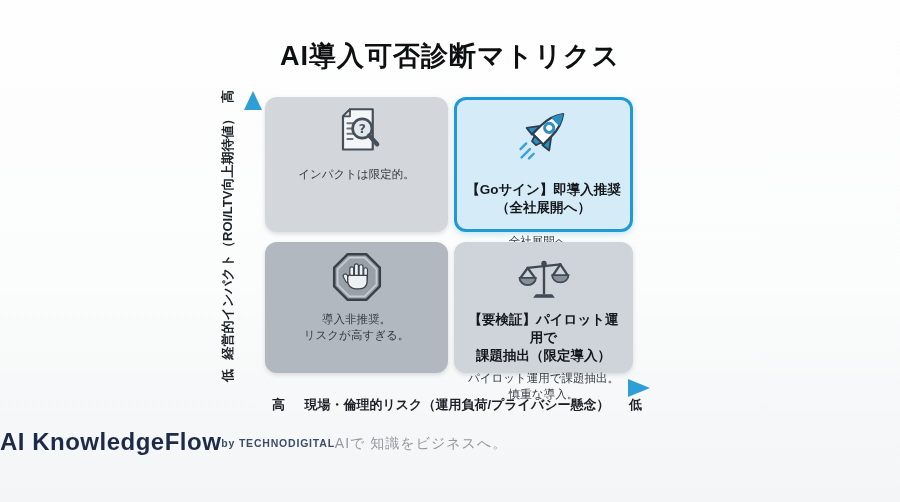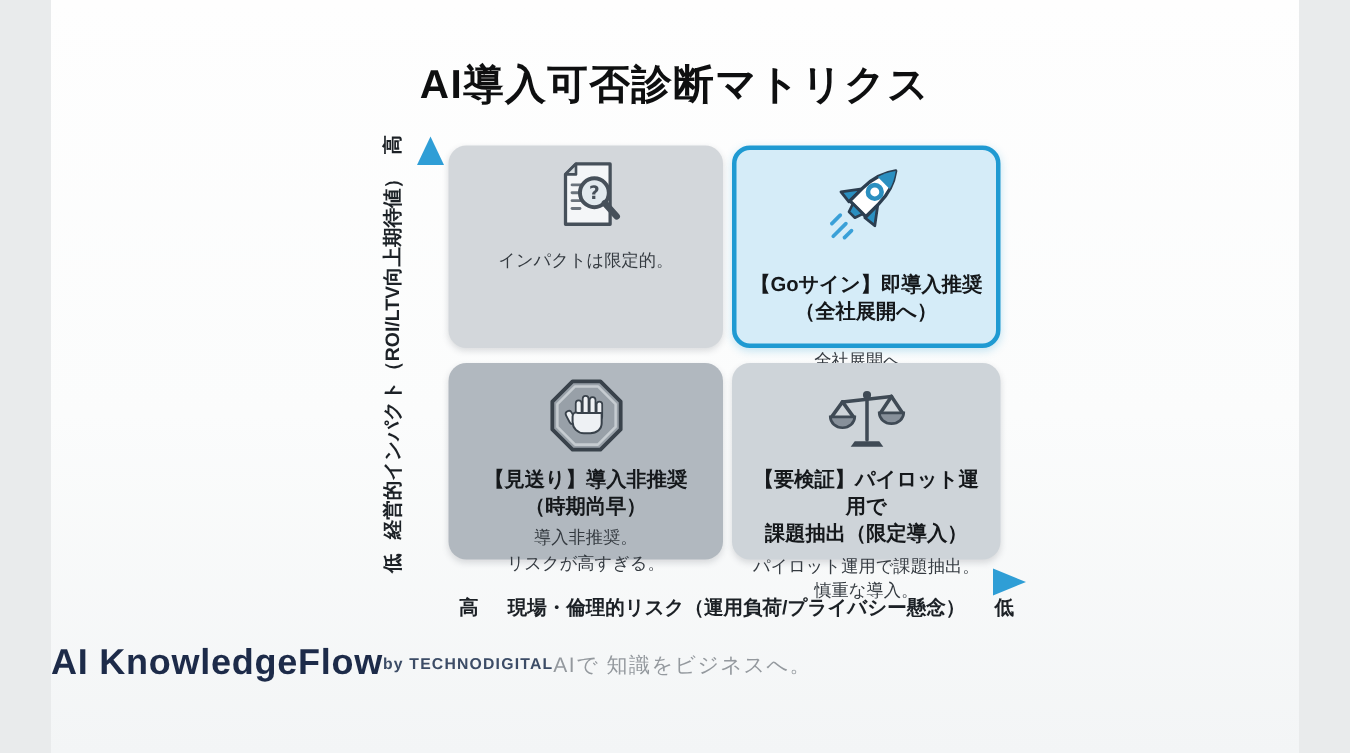--- a/index.html
+++ b/index.html
@@ -2,21 +2,21 @@
 <html><head>
 <meta charset="utf-8">
 <style>
   html,body{margin:0;padding:0;}
   body{
     font-family:"Liberation Sans","DejaVu Sans",sans-serif;
     background:#e9ebec;
   }
   .stage{
     position:relative;
-    width:832px;height:502px;
+    width:900px;height:502px;
     margin:0 auto;
     background:linear-gradient(180deg,#fefefe 0%,#fbfcfc 55%,#f3f5f6 100%);
     overflow:hidden;
   }
   .page-title{
     position:absolute;left:0;right:0;top:38px;
     text-align:center;
     font-size:27px;font-weight:700;color:#0e0f10;
     letter-spacing:1px;
   }
@@ -170,24 +170,20 @@
           <g fill="#eef1f4" stroke="#39424b" stroke-width="1.4">
             <rect x="23.5" y="20" width="4.6" height="16" rx="2.3"></rect>
             <rect x="29" y="16.5" width="4.6" height="19" rx="2.3"></rect>
             <rect x="34.5" y="17.5" width="4.6" height="18" rx="2.3"></rect>
             <rect x="40" y="21" width="4.4" height="14" rx="2.2"></rect>
             <rect x="17" y="28" width="5" height="11" rx="2.5" transform="rotate(-28 19.5 33.5)"></rect>
             <path d="M21 33 C21 30 23 29 25 30 L44 30 L44 38 C44 43 40 46 35 46 L30 46 C25 46 21 42 21 37 Z" stroke-width="1.6"></path>
           </g>
         </svg>
       </div>
-      <div class="q-title">
-        <span class="line">【見送り】導入非推奨</span>
-        <span class="line">（時期尚早）</span>
-      </div>
       <div class="q-body">
         <span class="line">導入非推奨。</span>
         <span class="line">リスクが高すぎる。</span>
       </div>
     </div>
 
     <div class="card verify">
       <div class="icon-box">
         <svg width="58" height="58" viewBox="0 0 64 64">
           <g stroke="#3f4a55" stroke-width="2.6" stroke-linecap="round">

